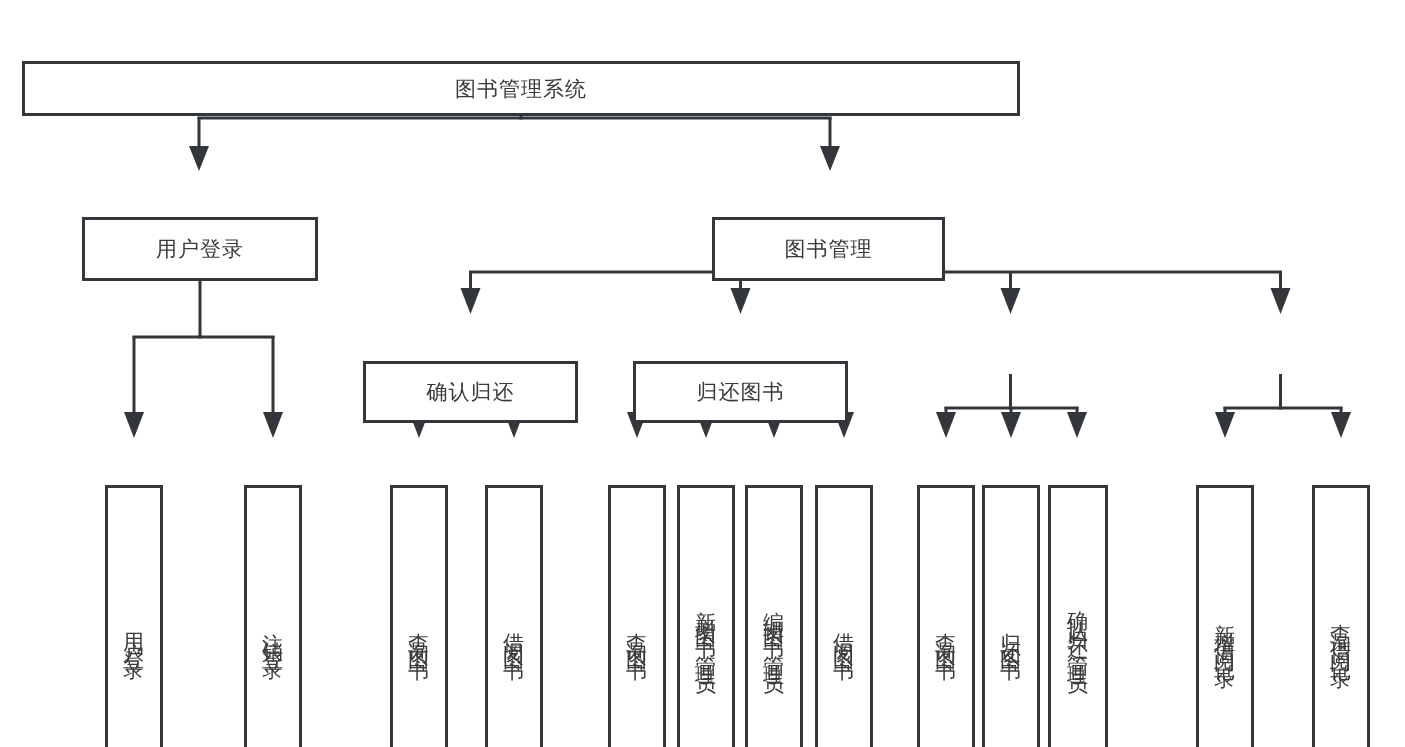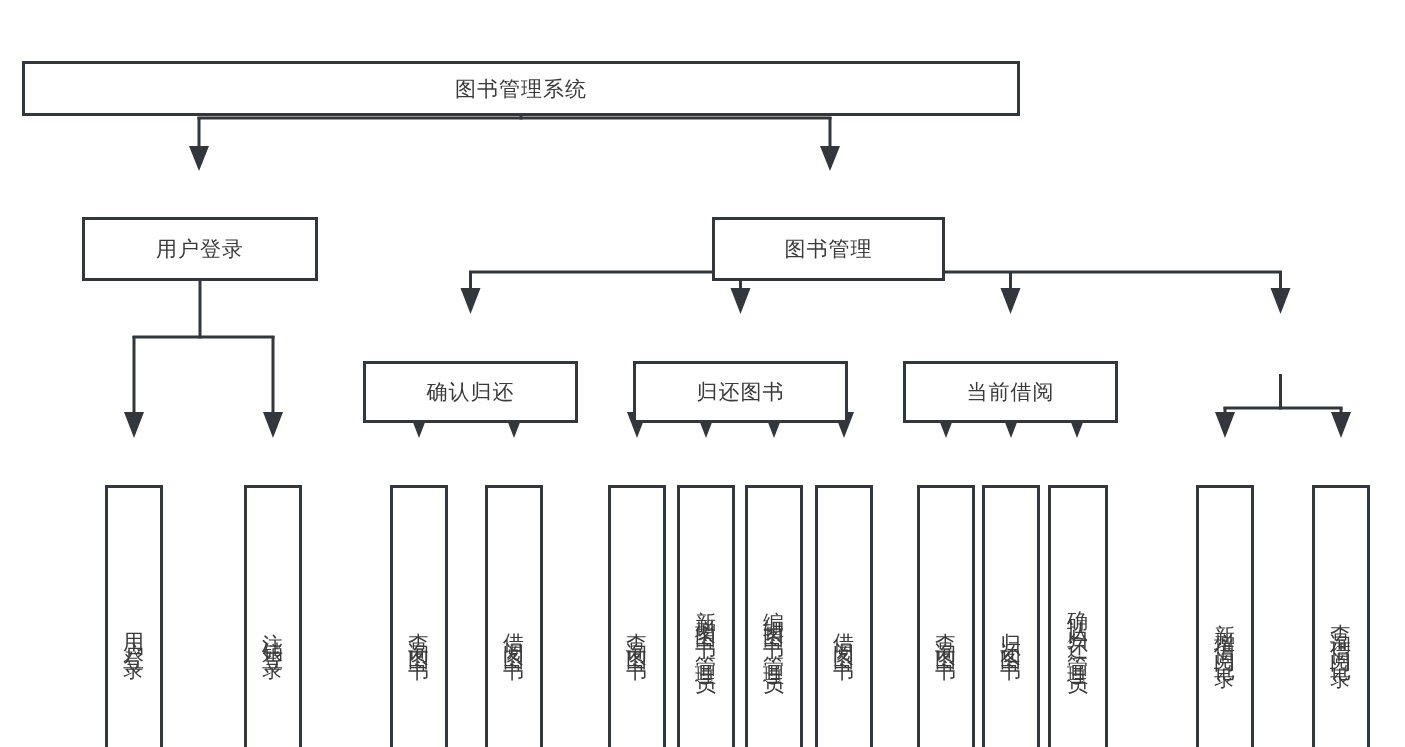--- a/index.html
+++ b/index.html
@@ -104,23 +104,20 @@
   <div class="node" style="left:712px;top:169px;width:233px;height:64px">
     <span class="lbl">图书管理</span>
   </div>
 
   <div class="node" style="left:363px;top:313px;width:215px;height:62px">
     <span class="lbl">确认归还</span>
   </div>
   <div class="node" style="left:633px;top:313px;width:215px;height:62px">
     <span class="lbl">归还图书</span>
   </div>
-  <div class="node" style="left:903px;top:313px;width:215px;height:62px">
-    <span class="lbl">当前借阅</span>
-  </div>
 
   <div class="node" style="left:105px;top:437px;width:58px;height:298px">
     <span class="vlbl">用户登录</span>
   </div>
   <div class="node" style="left:244px;top:437px;width:58px;height:298px">
     <span class="vlbl">注销登录</span>
   </div>
 
   <div class="node" style="left:390px;top:437px;width:58px;height:298px">
     <span class="vlbl">查询图书</span>

